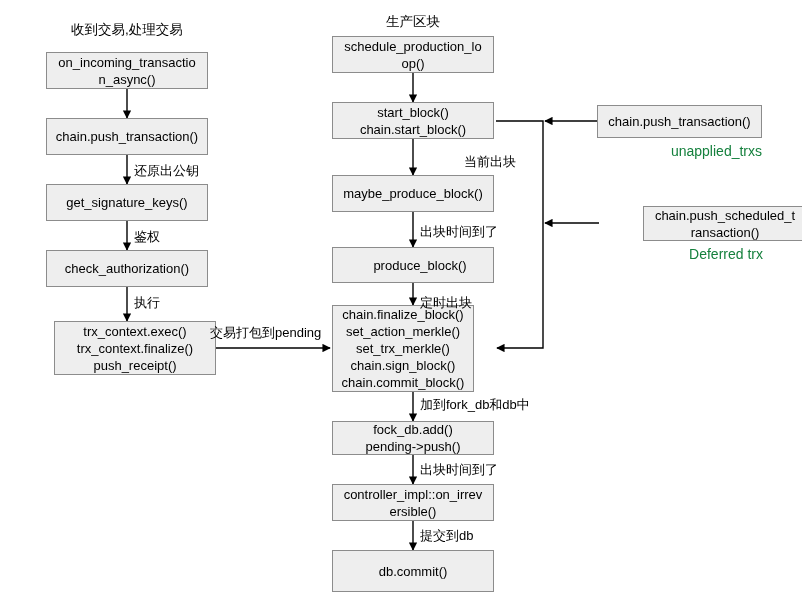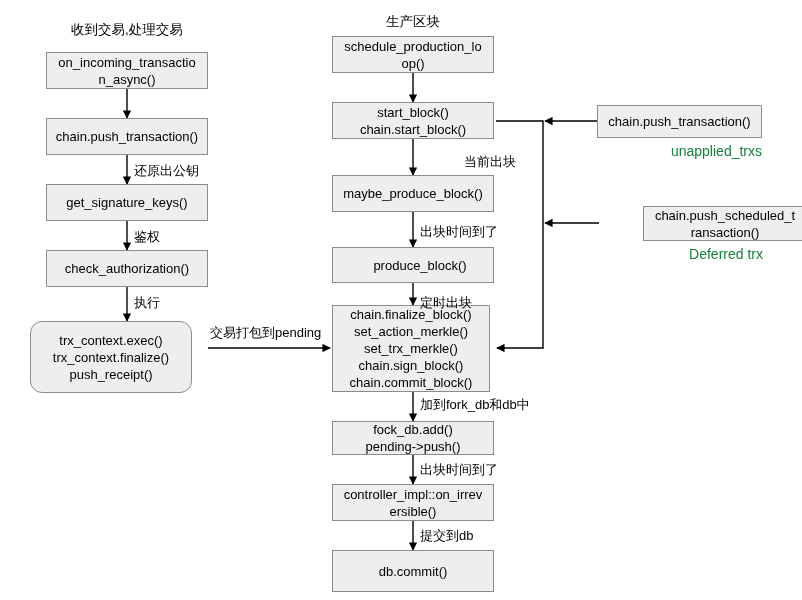--- a/index.html
+++ b/index.html
@@ -105,41 +105,41 @@
 
   <div class="node" style="left:46px; top:52px; width:162px; height:37px;">on_incoming_transactio
 n_async()</div>
 
   <div class="node" style="left:46px; top:118px; width:162px; height:37px;">chain.push_transaction()</div>
 
   <div class="node" style="left:46px; top:184px; width:162px; height:37px;">get_signature_keys()</div>
 
   <div class="node" style="left:46px; top:250px; width:162px; height:37px;">check_authorization()</div>
 
-  <div class="node" style="left:30px; top:321px; width:162px; height:72px;border-radius:12px;">trx_context.exec()
+  <div class="node" style="left:54px; top:321px; width:162px; height:54px;">trx_context.exec()
 trx_context.finalize()
 push_receipt()</div>
 
   <div class="edge-label" style="left:134px; top:163px;">还原出公钥</div>
 
   <div class="edge-label" style="left:134px; top:229px;">鉴权</div>
 
   <div class="edge-label" style="left:134px; top:295px;">执行</div>
 
   <div class="node" style="left:332px; top:36px; width:162px; height:37px;">schedule_production_lo
 op()</div>
 
   <div class="node" style="left:332px; top:102px; width:162px; height:37px;">start_block()
 chain.start_block()</div>
 
   <div class="node" style="left:332px; top:175px; width:162px; height:37px;">maybe_produce_block()</div>
 
   <div class="node" style="left:332px; top:247px; width:162px; height:36px;padding-left:14px;">produce_block()</div>
 
-  <div class="node" style="left:332px; top:305px; width:158px; height:87px;">chain.finalize_block()
+  <div class="node" style="left:332px; top:305px; width:142px; height:87px;">chain.finalize_block()
 set_action_merkle()
 set_trx_merkle()
 chain.sign_block()
 chain.commit_block()</div>
 
   <div class="node" style="left:332px; top:484px; width:162px; height:37px;">controller_impl::on_irrev
 ersible()</div>
 
   <div class="node" style="left:332px; top:421px; width:162px; height:34px;">fock_db.add()
 pending-&gt;push()</div>

